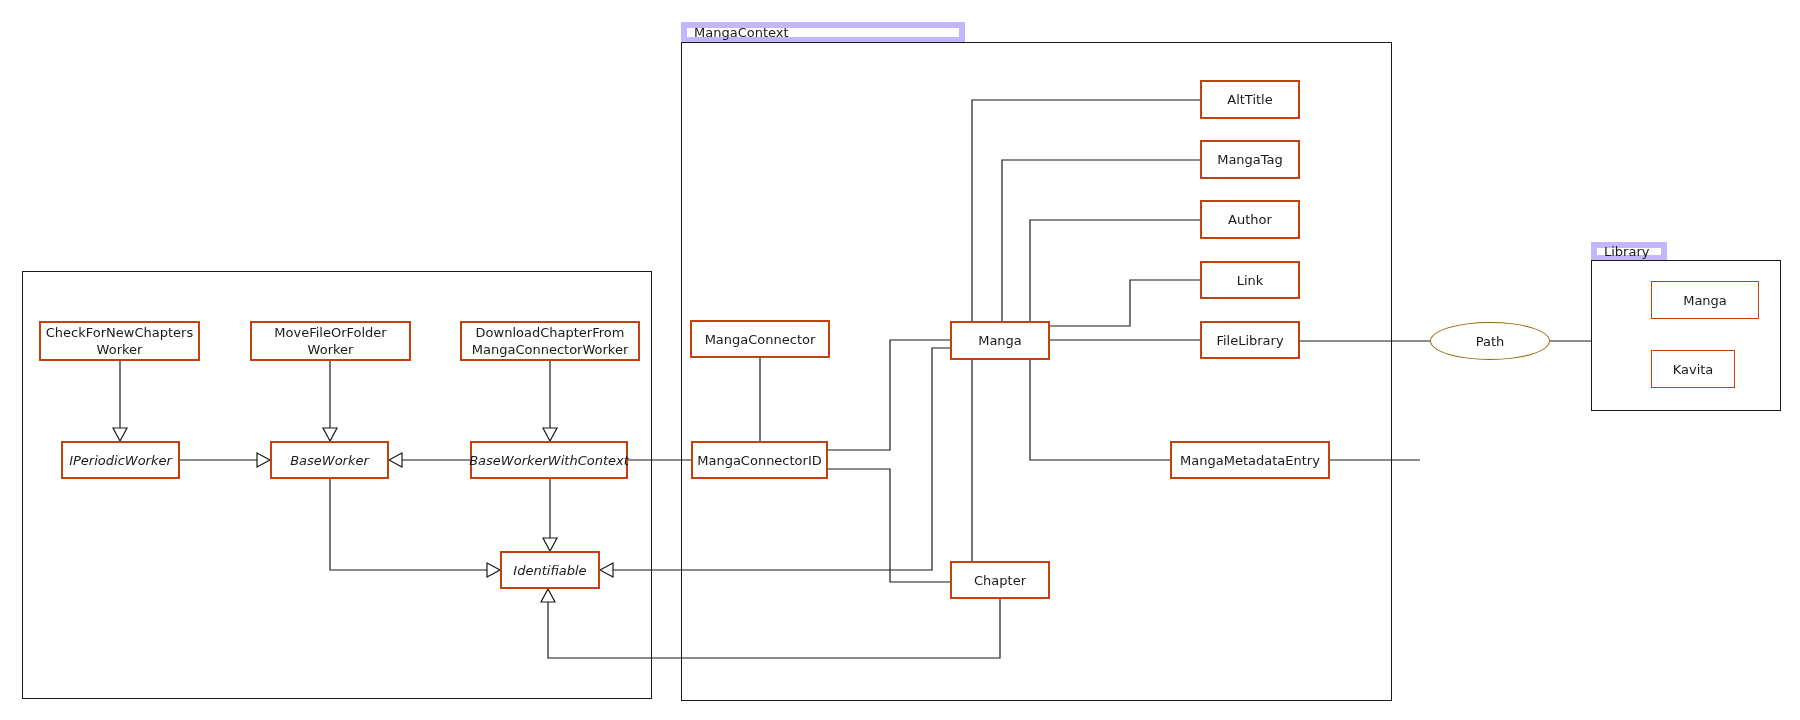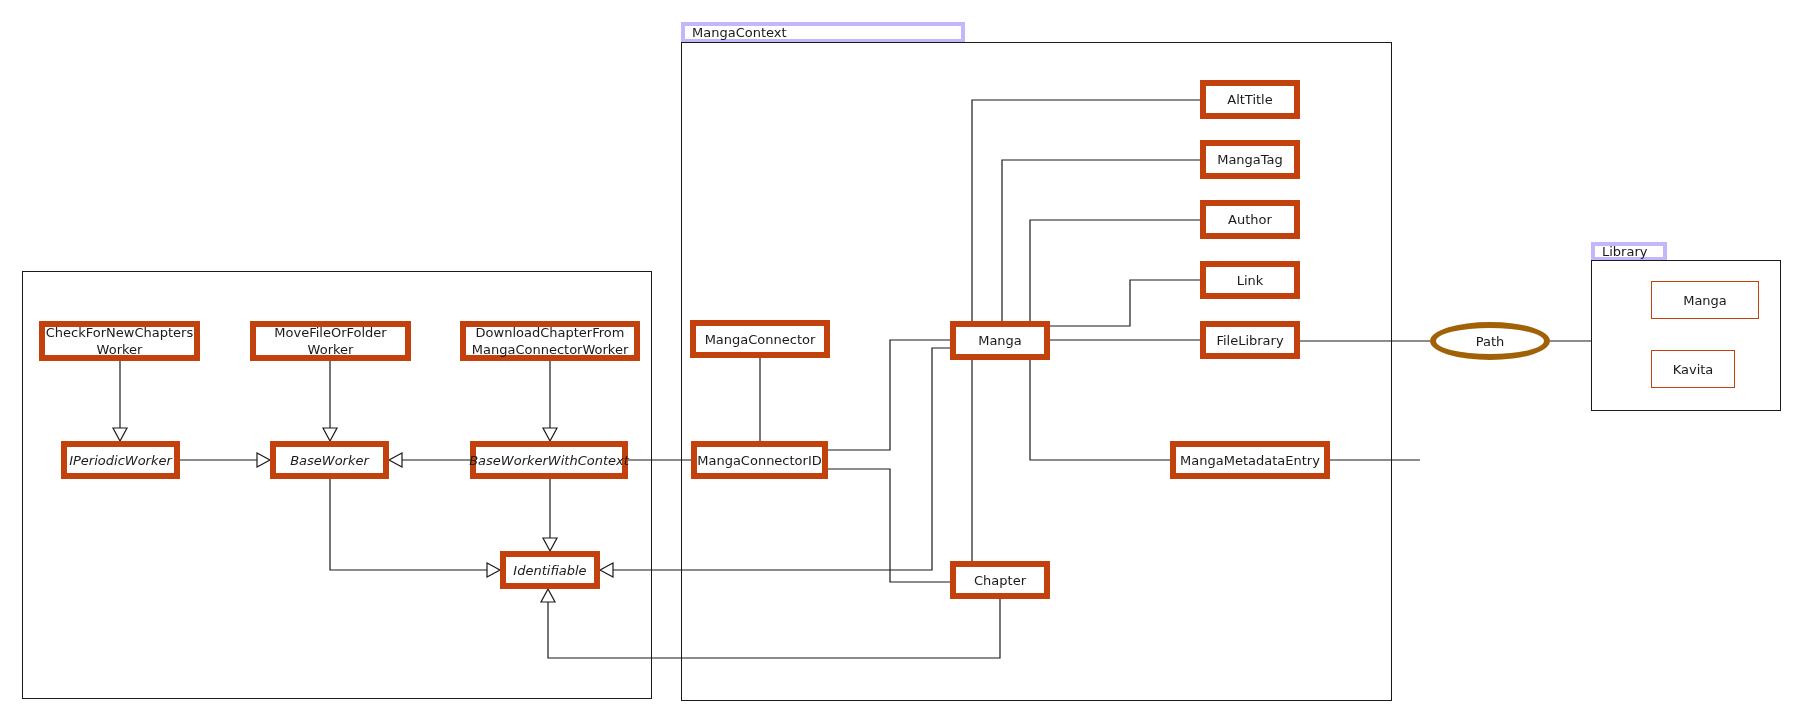--- a/index.html
+++ b/index.html
@@ -2,32 +2,32 @@
 <html><head>
 <meta charset="utf-8">
 <style>
   html,body{margin:0;padding:0;background:#ffffff;}
   #canvas{
     position:relative;width:1800px;height:720px;background:#ffffff;
     font-family:"DejaVu Sans","Liberation Sans",sans-serif;color:#1a1a1a;
     overflow:hidden;
   }
   .pkg{position:absolute;border:1px solid #1a1a1a;background:transparent;z-index:1;}
-  .pkg-tab{position:absolute;border:4px solid #c4b5fd;background:#ffffff;z-index:1;
+  .pkg-tab{position:absolute;border:6px solid #c4b5fd;background:#ffffff;z-index:1;
     font-size:13px;display:flex;align-items:center;padding-left:7px;box-sizing:border-box;}
   #edges{position:absolute;left:0;top:0;z-index:2;}
   .node{
-    position:absolute;border:6px solid #c2410c;background:#ffffff;z-index:3;
+    position:absolute;border:2px solid #c2410c;background:#ffffff;z-index:3;
     display:flex;flex-direction:column;align-items:center;justify-content:center;
     font-size:13px;line-height:17px;text-align:center;box-sizing:border-box;
   }
   .node.abstract{font-style:italic;}
   .node.thick{border-width:1.5px;}
   .ellipse{
-    position:absolute;border:6px solid #a16207;border-radius:50%;background:#ffffff;z-index:3;
+    position:absolute;border:1px solid #a16207;border-radius:50%;background:#ffffff;z-index:3;
     display:flex;align-items:center;justify-content:center;font-size:13px;box-sizing:border-box;
   }
 </style>
 </head>
 <body>
 
 <div id="canvas">
 
   <div class="pkg" style="left:22px;top:271px;width:628px;height:426px"></div>
 

